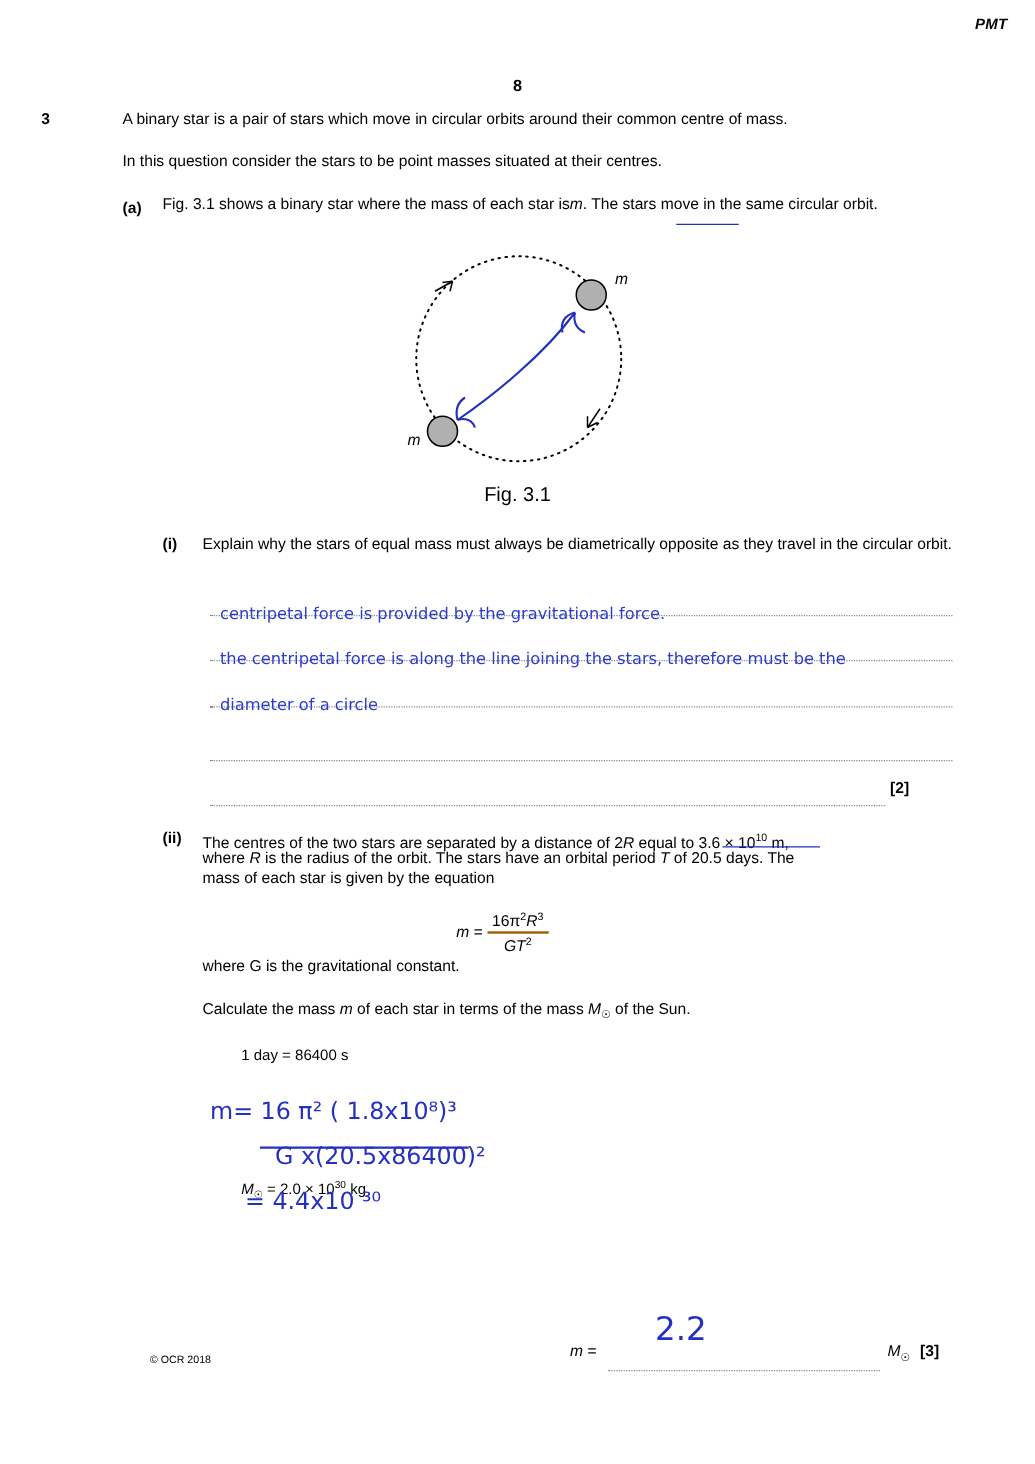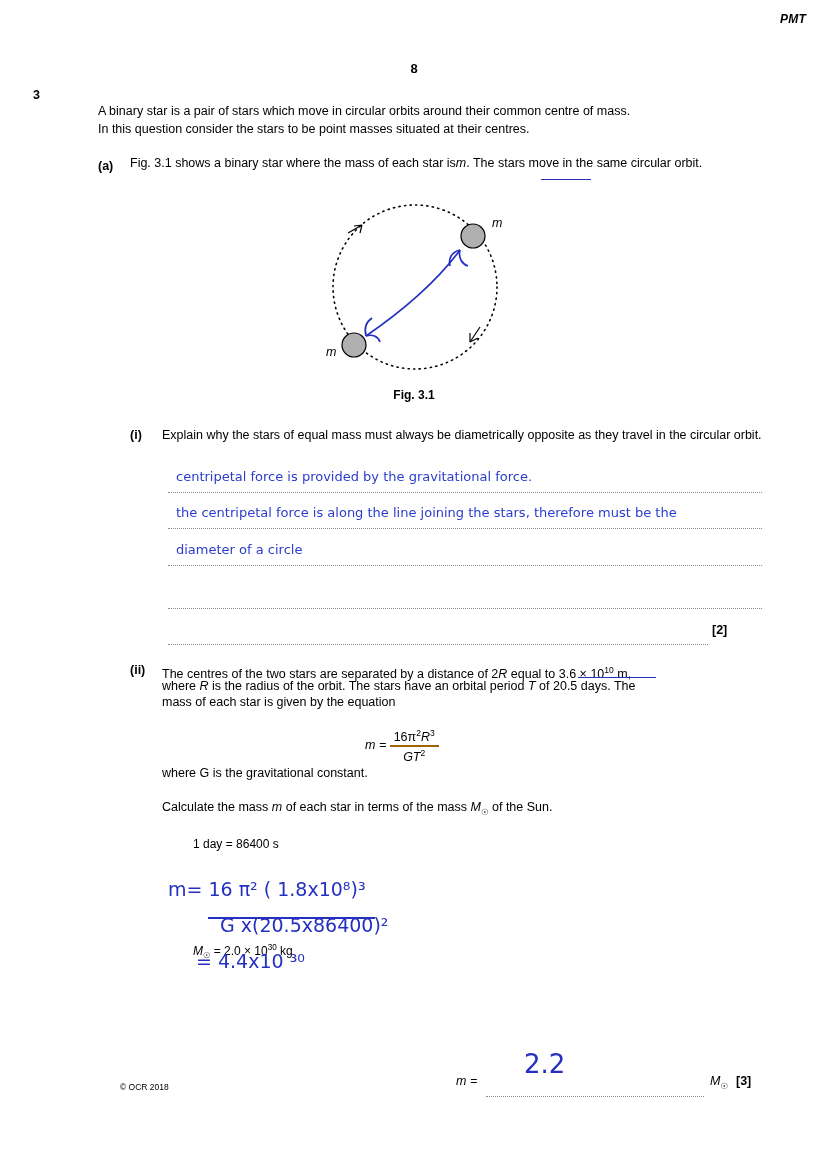--- a/index.html
+++ b/index.html
@@ -75,39 +75,40 @@
     position: absolute;
     font-weight: bold;
     font-size: 12.5px;
   }
   
   .hw {
     position: absolute;
     color: #2c3ccc;
     font-family: "DejaVu Sans", sans-serif;
     font-size: 13px;
+    margin-top: 15px;
   }
   .hw-ink {
     position: absolute;
     color: #2430c0;
   }
   .diagram {
     position: absolute;
     left: 300px;
     top: 196px;
     width: 230px;
     height: 190px;
   }
   .figcap {
     position: absolute;
     top: 388px;
     left: 0; right: 0;
     text-align: center;
-    font-weight: bold;
-    font-size: 12px;
+    font-weight: normal;
+    font-size: 16px;
   }
   .formula {
     position: absolute;
     font-size: 12.5px;
   }
   .frac {
     display: inline-block;
     text-align: center;
     vertical-align: middle;
   }
@@ -144,21 +145,21 @@
 <body>
 
 <div class="page">
 
   <div class="pmt">PMT</div>
 
   <div class="pagenum">8</div>
 
   <div class="qnum">3</div>
 
-  <div class="txt" style="left:98px; top:88px; width:680px;margin-top:16px;">A binary star is a pair of stars which move in circular orbits around their common centre of mass.</div>
+  <div class="txt" style="left:98px; top:88px; width:680px;">A binary star is a pair of stars which move in circular orbits around their common centre of mass.</div>
 
   <div class="txt" style="left:98px; top:122px; width:680px;">In this question consider the stars to be point masses situated at their centres.</div>
 
   <div class="lead-a">(a)</div>
   <div class="txt" style="left:130px; top:156px; width:632px;">
     <span>Fig. 3.1 shows a binary star where the mass of each star is</span><span class="i">m</span><span>. The stars move in the same circular orbit.</span>
   </div>
 
   <div class="underline-ink" style="left:541px; top:179px; width:50px;"></div>
 

